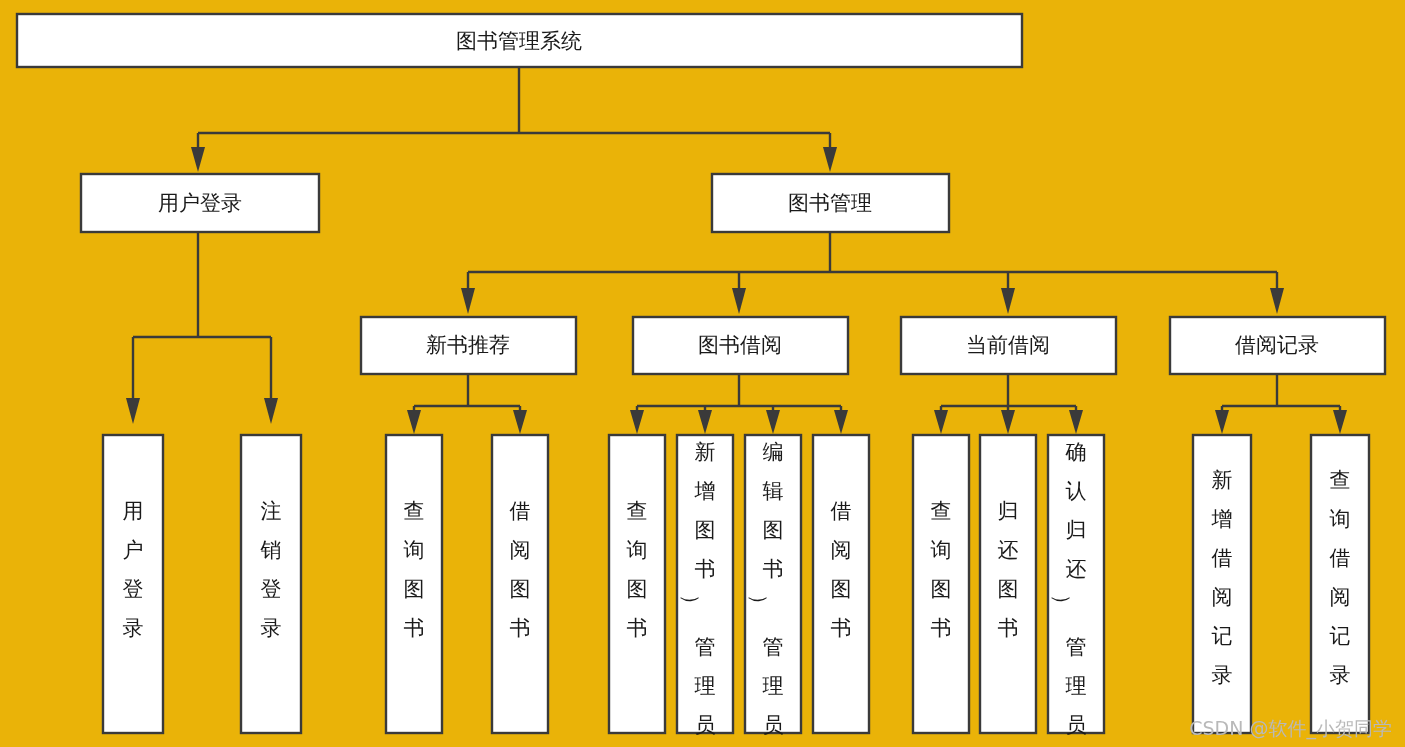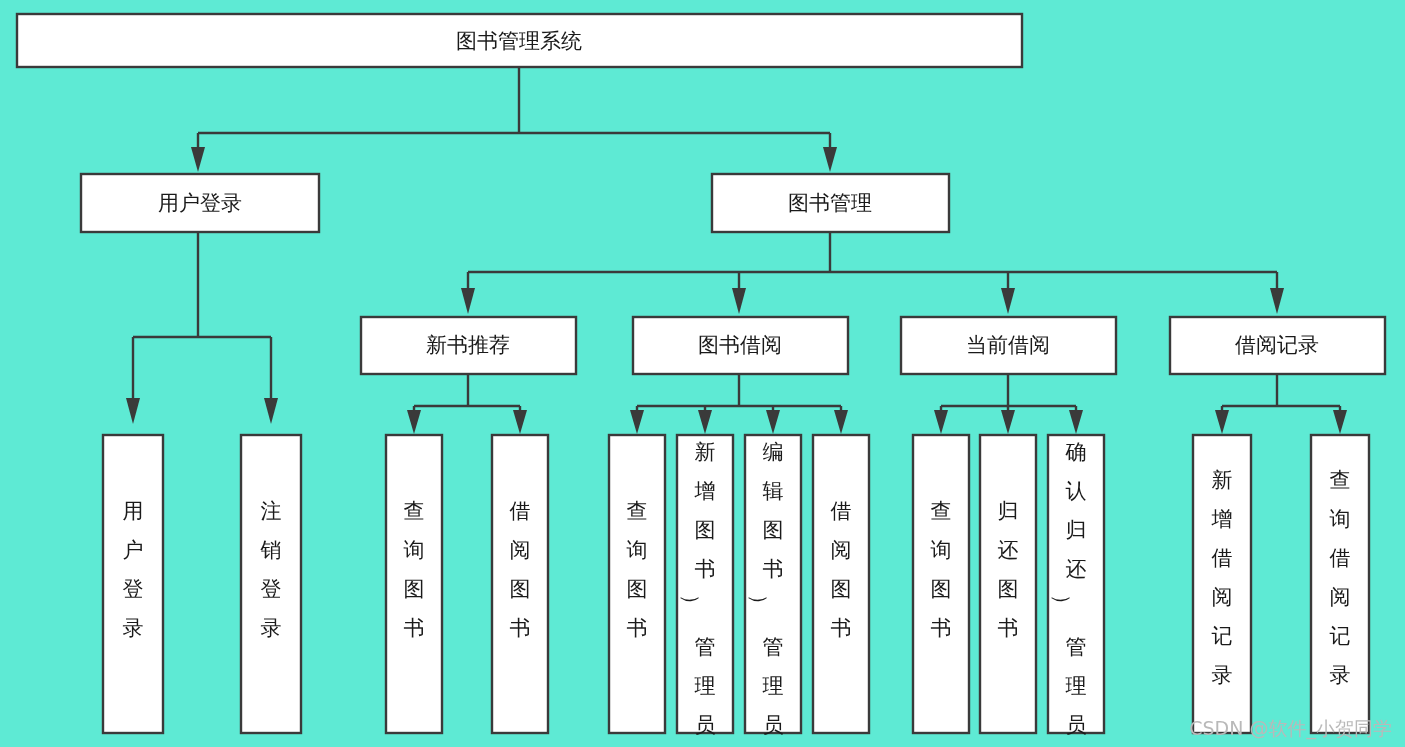--- a/index.html
+++ b/index.html
@@ -8,21 +8,21 @@
     padding: 0;
     background: #ffffff;
   }
   body {
     font-family: "DejaVu Sans", "Liberation Sans", sans-serif;
   }
   #diagram-root {
     position: relative;
     width: 1405px;
     height: 747px;
-    background: #5eead4;
+    background: #eab308;
     overflow: hidden;
   }
   svg#flow-svg {
     position: absolute;
     left: 0;
     top: 0;
     width: 1405px;
     height: 747px;
     display: block;
   }

